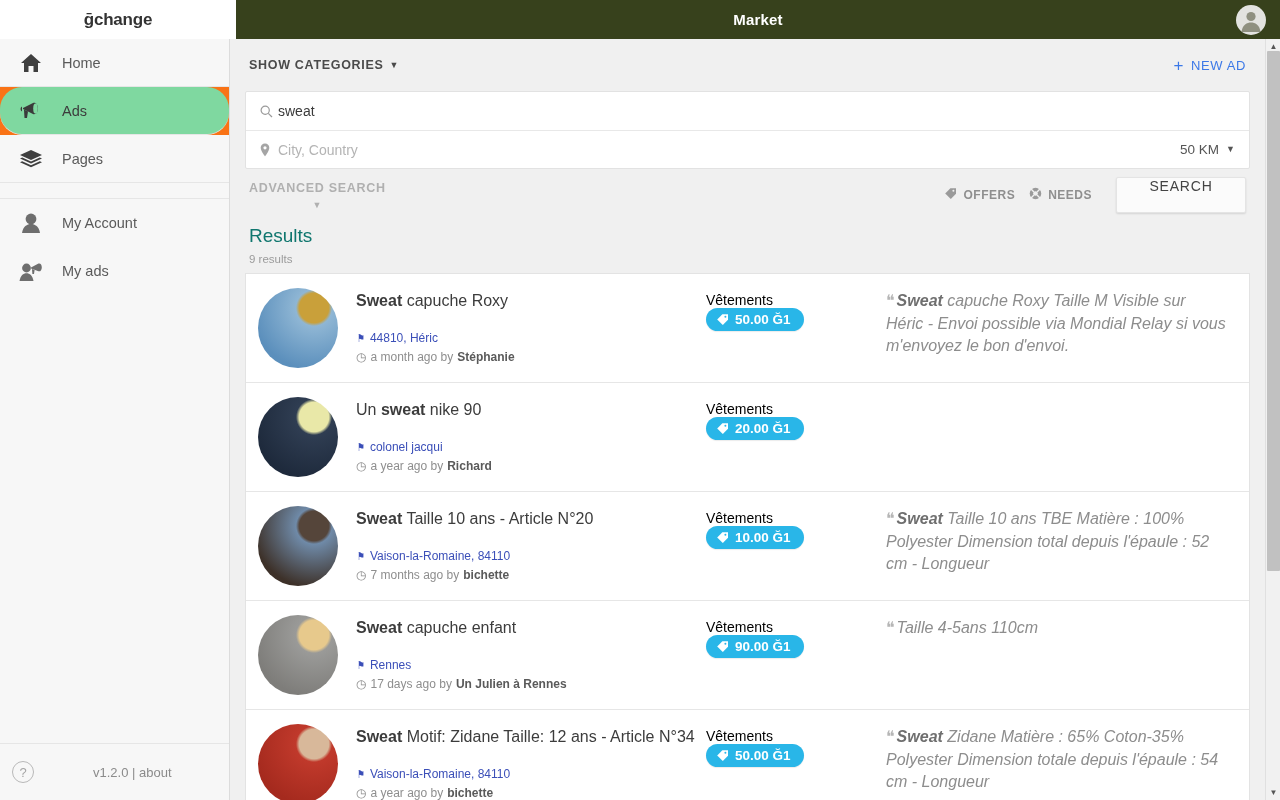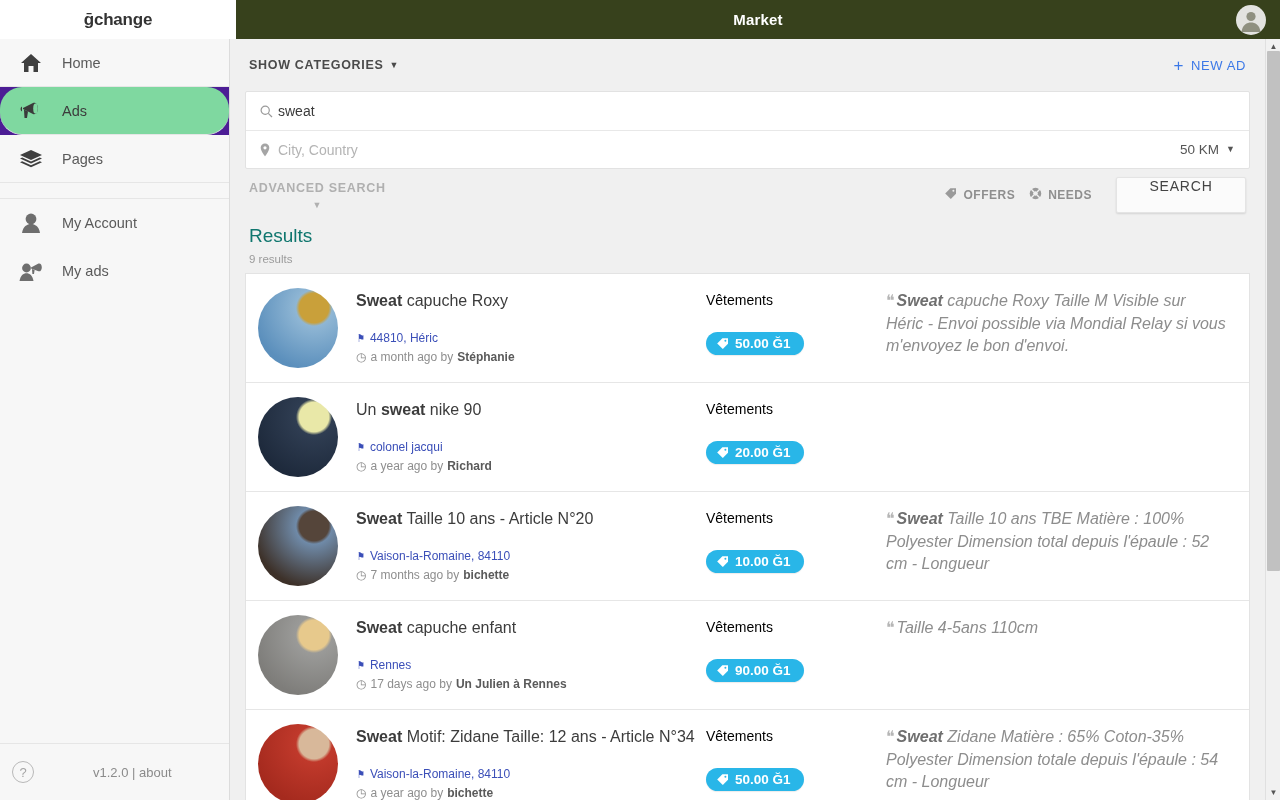--- a/index.html
+++ b/index.html
@@ -40,21 +40,21 @@
     background: #e3e3e0;
     display: flex; align-items: center; justify-content: center;
     overflow: hidden;
   }
   .avatar-btn svg { display:block; }
 
   
   .sidebar {
     position: absolute; top: 39px; left: 0;
     width: 230px; height: 761px;
-    background: #4c1d95;
+    background: #f97316;
     border-right: 1px solid #dcdcdc;
     display: flex; flex-direction: column;
   }
   .side-items { padding-top: 0; }
   .side-item {
     height: 48px; display: flex; align-items: center;
     padding-left: 18px; gap: 18px;
     border-bottom: 1px solid #e6e6e6;
     color: #5a5a5a; font-size: 14.5px;
     cursor: pointer; background: #f7f7f7;
@@ -191,21 +191,20 @@
   .meta-time {
     font-size: 12px; color: #8e8e8e; line-height: 1.55;
     display: flex; align-items: center; gap: 4px;
   }
   .meta-time b { color: #5a5a5a; font-weight: bold; }
   .col-cat {
     width: 180px; padding-top: 4px;
   }
   .cat-name { font-size: 14px; color: #000000; }
   .price-badge {
-    margin-top: 24px;
     display: inline-flex; align-items: center; gap: 6px;
     background: #29b6e8; color: #ffffff;
     border-radius: 12px; padding: 4px 13px 4px 10px;
     font-size: 13.5px; font-weight: bold;
     box-shadow: 0 1px 1px rgba(0,0,0,.08);
   }
   .col-desc {
     flex: 1; padding: 2px 22px 0 0;
     font-size: 16px; color: #8d8d8d;
     font-style: italic; line-height: 1.42;

